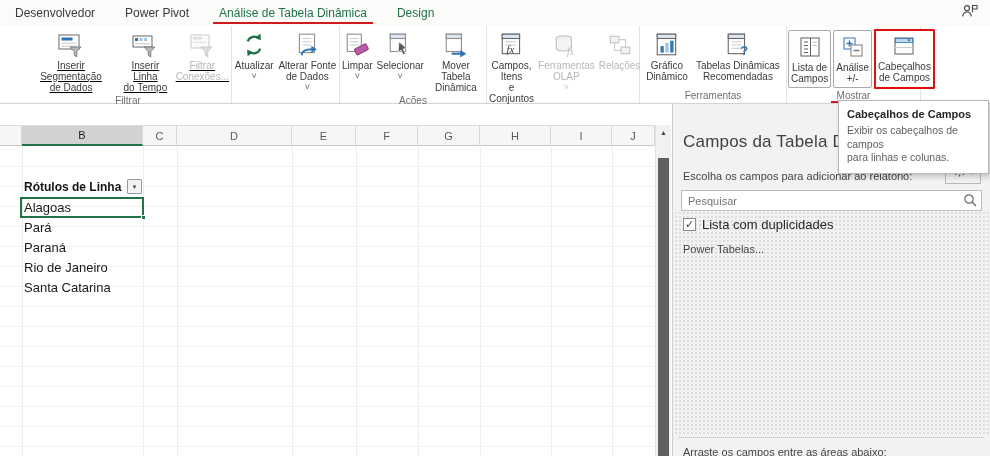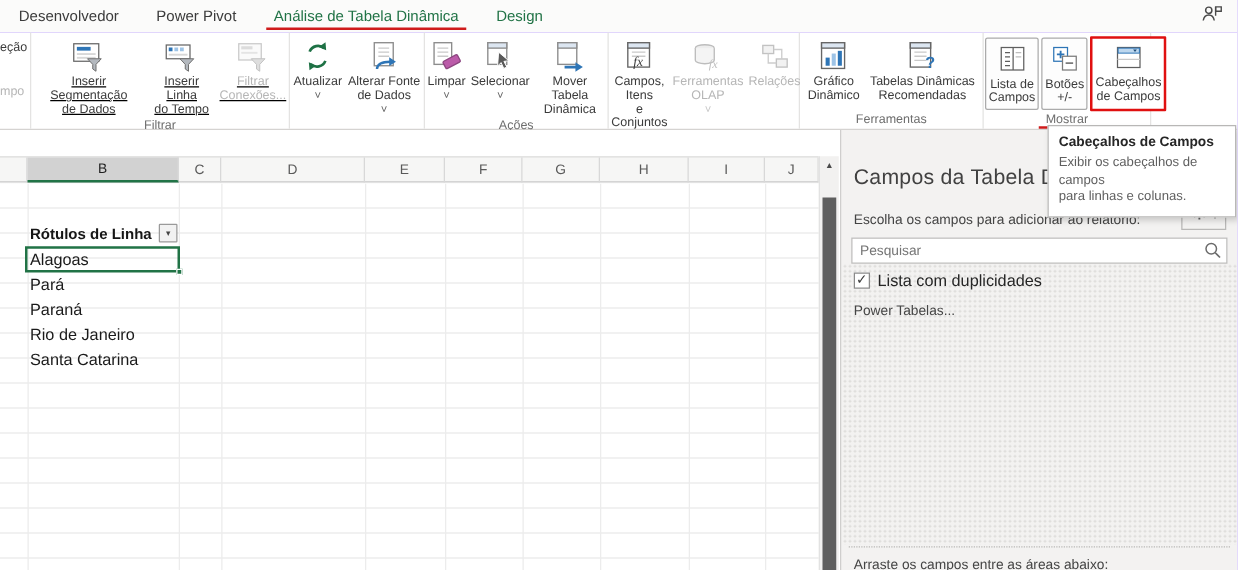--- a/index.html
+++ b/index.html
@@ -1,17 +1,17 @@
 <!DOCTYPE html>
 <html><head>
 <meta charset="utf-8">
 <style>
   * { margin:0; padding:0; box-sizing:border-box; }
   body { font-family:"Liberation Sans", sans-serif; background:#fff; }
-  #app { position:relative; width:990px; height:456px; overflow:hidden; background:#8b5cf6; }
+  #app { position:relative; width:990px; height:456px; overflow:hidden; background:#fdba74; }
 
   
   .tabbar { position:absolute; left:0; top:0; width:990px; height:26px; background:#fbfbfa;
             display:flex; align-items:center; padding-left:15px; gap:30px; }
   .tab { font-size:12px; color:#3b3b3b; cursor:default; position:relative; white-space:nowrap; }
   .tab.contextual { color:#217346; }
   .tab .red-underline { position:absolute; left:-6px; right:-6px; bottom:-4px; height:2px; background:#cf1b1b; }
   .share-wrap { margin-left:auto; margin-right:12px; }
 
   
@@ -111,24 +111,20 @@
         <circle cx="7" cy="5.2" r="2.5" fill="none" stroke="#4a4a4a" stroke-width="1.2"></circle>
         <path d="M2.6 13.4c.5-3 2.3-4.4 4.4-4.4s3.9 1.4 4.4 4.4" fill="none" stroke="#4a4a4a" stroke-width="1.2"></path>
         <path d="M12.5 2.5h4.5v3.5h-4.5z" fill="none" stroke="#4a4a4a" stroke-width="1.1"></path>
         <path d="M12.5 2.5v7" stroke="#4a4a4a" stroke-width="1.1"></path>
       </svg>
     </div>
   </div>
 
   <div class="ribbon">
 
-    <div class="rgroup" style="left:0; width:25px;">
-      <span class="frag-top">eção</span>
-      <span class="frag-bottom">mpo</span>
-    </div>
 
     <div class="rgroup" style="left:25px; width:207px;text-decoration:underline;">
       <div class="rbtns">
         <div class="rbtn">
           <span class="ricon">
             <svg width="28" height="27" viewBox="0 0 28 27">
               <rect x="2" y="3" width="20" height="14" fill="#fff" stroke="#666"></rect>
               <rect x="4.5" y="5.5" width="11" height="3" fill="#2e75b6"></rect>
               <rect x="4.5" y="10.5" width="15" height="1.5" fill="#d8d8d8"></rect>
               <rect x="4.5" y="13.5" width="15" height="1.5" fill="#d8d8d8"></rect>
@@ -327,21 +323,21 @@
         </div>
         <div class="rbtn toggle-btn">
           <span class="ricon">
             <svg width="22" height="24" viewBox="0 0 22 22">
               <rect x="2" y="2" width="11" height="11" fill="#fff" stroke="#2e75b6"></rect>
               <path d="M7.5 4.5v6M4.5 7.5h6" stroke="#2e75b6" stroke-width="1.5"></path>
               <rect x="9" y="9" width="11" height="11" fill="#fff" stroke="#7a7a7a"></rect>
               <path d="M11.5 14.5h6" stroke="#7a7a7a" stroke-width="1.5"></path>
             </svg>
           </span>
-          <span class="rlabel">Botões
+          <span class="rlabel">Análise
 +/-</span>
         </div>
         <div class="rbtn red-box">
           <span class="ricon">
             <svg width="22" height="24" viewBox="0 0 22 22">
               <rect x="2" y="3" width="18" height="16" fill="#fff" stroke="#5f5f5f"></rect>
               <rect x="2.5" y="3.5" width="17" height="4" fill="#bdd7ee" stroke="#2e75b6" stroke-width="0.8"></rect>
               <polygon points="14.5,4.5 17.5,4.5 16,6.5" fill="#1f4e79"></polygon>
               <path d="M2 12.5h18" stroke="#c9c9c9"></path>
             </svg>

